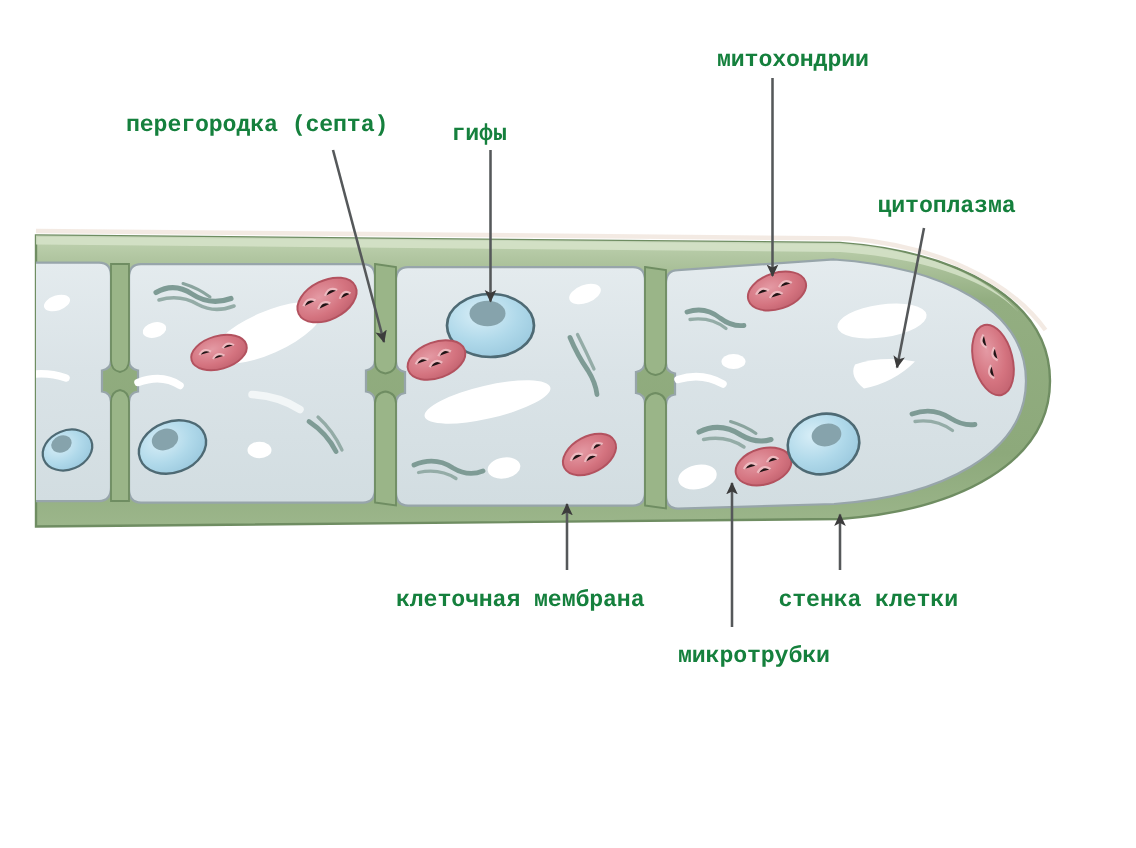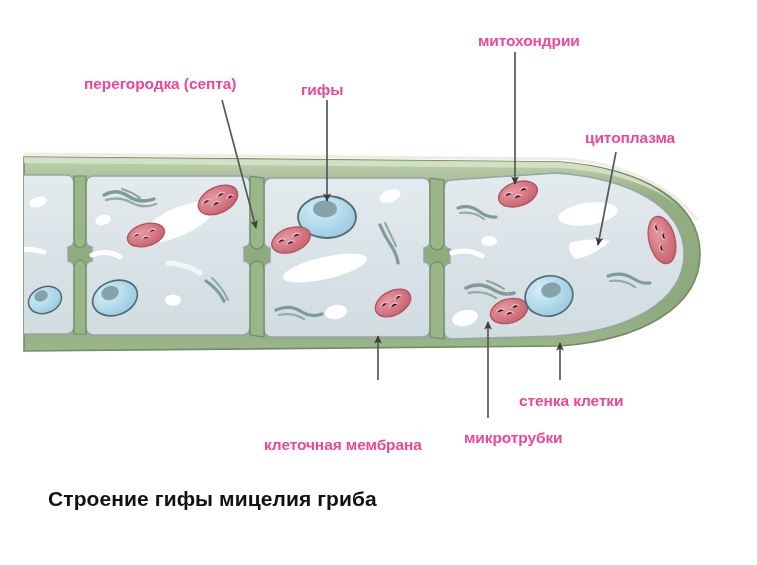--- a/index.html
+++ b/index.html
@@ -5,24 +5,24 @@
   html,body{margin:0;padding:0;}
   body{
     width:757px;height:565px;background:#ffffff;
     font-family:"Liberation Sans",sans-serif;
     position:relative;overflow:hidden;
   }
   #stage{position:absolute;inset:0;}
   svg.layer{position:absolute;top:0;left:0;width:757px;height:565px;}
   .lbl{
     position:absolute;
-    font-family:Liberation Sans, sans-serif;
+    font-family:Liberation Mono, monospace;
     font-weight:bold;
     font-size:15.5px;
-    color:#ec4899;
+    color:#15803d;
     white-space:nowrap;
     line-height:1;
     letter-spacing:-0.1px;
   }
   #caption{
     position:absolute;
     left:48px;top:487px;
     font-family:"Liberation Sans",sans-serif;
     font-weight:bold;
     font-size:21px;
@@ -260,20 +260,19 @@
         <line x1="488" y1="418" x2="488" y2="322"></line>
         <line x1="560" y1="380" x2="560" y2="343"></line>
       </g>
   </svg>
 
   <div id="label-group">
       <div class="lbl" style="left: 84px; top: 62px; margin-top: 14px;">перегородка (септа)</div>
       <div class="lbl" style="left: 301px; top: 82px;">гифы</div>
       <div class="lbl" style="left: 478px; top: 33px;">митохондрии</div>
       <div class="lbl" style="left: 585px; top: 130px;">цитоплазма</div>
-      <div class="lbl" style="left: 264px; top: 393px; margin-top: 44px;">клеточная мембрана</div>
-      <div class="lbl" style="left: 452px; top: 430px; margin-left: 12px;">микротрубки</div>
+      <div class="lbl" style="left: 264px; top: 393px;">клеточная мембрана</div>
+      <div class="lbl" style="left: 452px; top: 430px;">микротрубки</div>
       <div class="lbl" style="left: 519px; top: 393px;">стенка клетки</div>
     </div>
 
-  <div id="caption">Строение гифы мицелия гриба</div>
 
 </div>
 
 </body></html>

